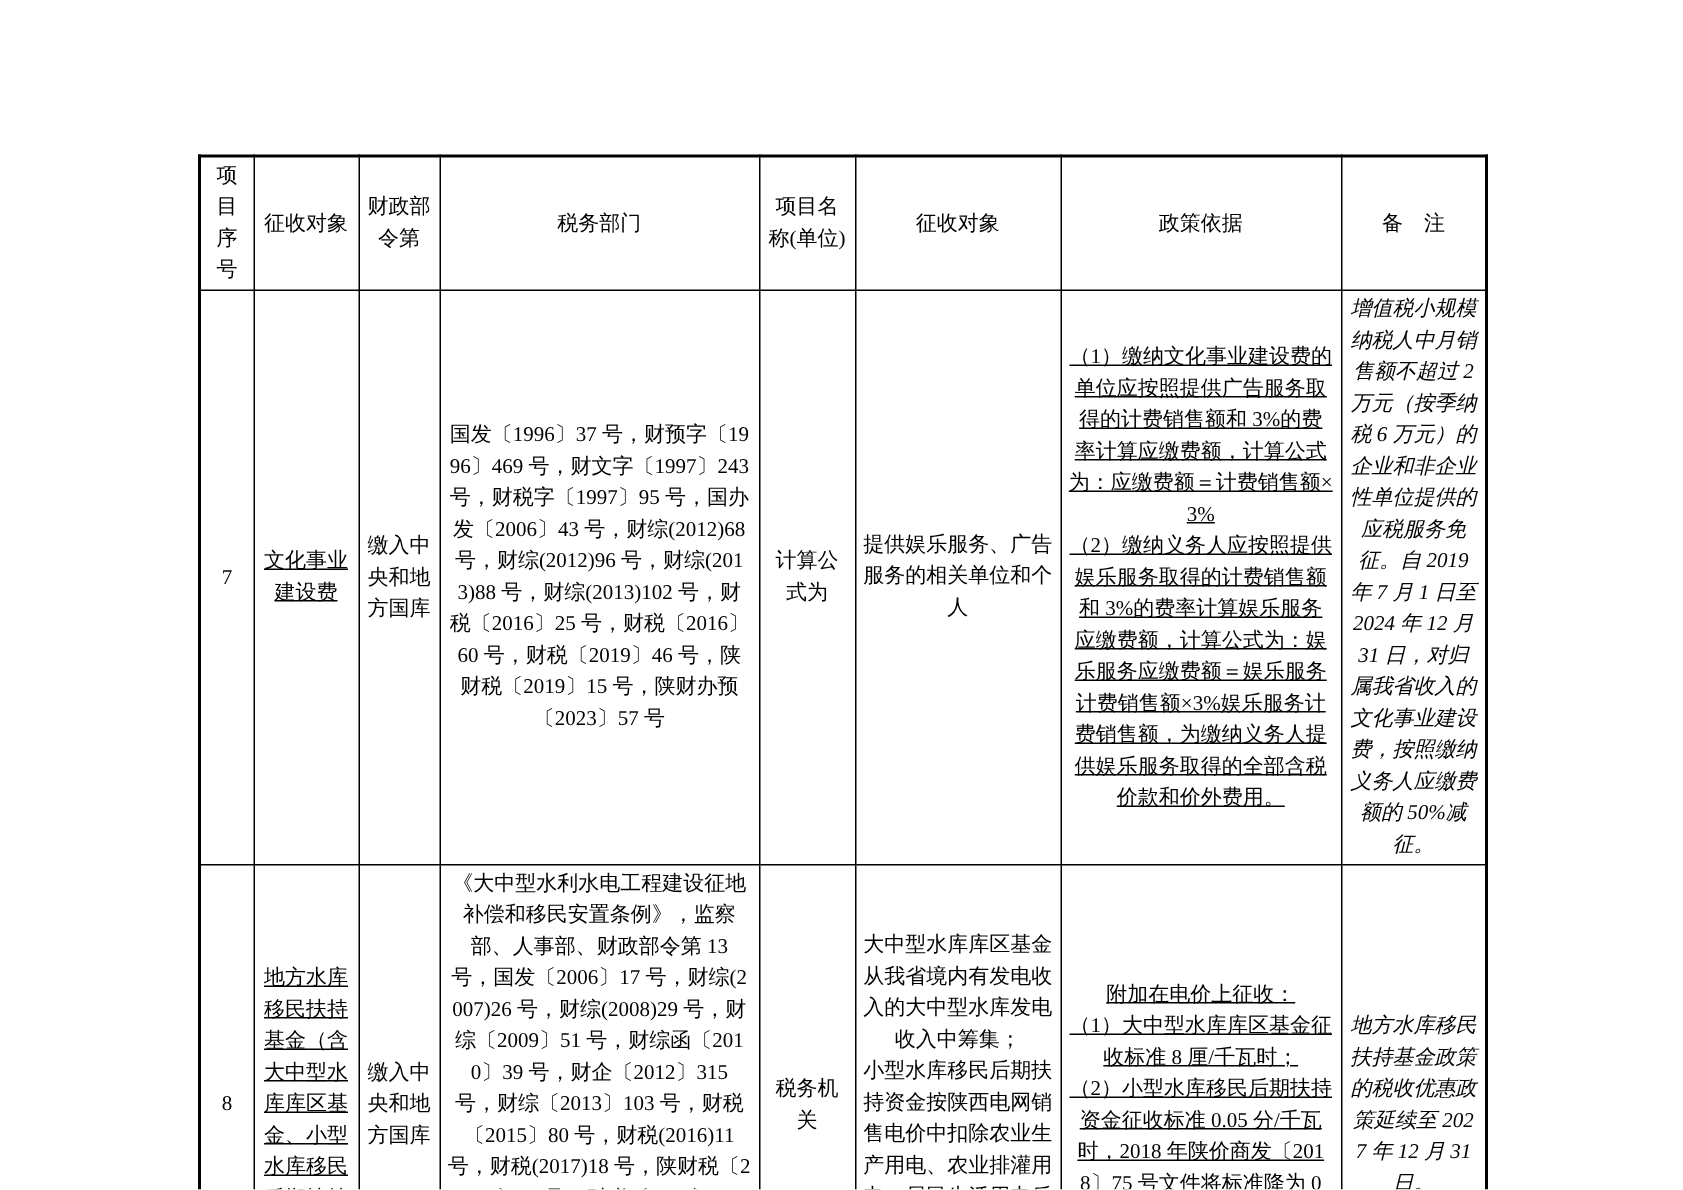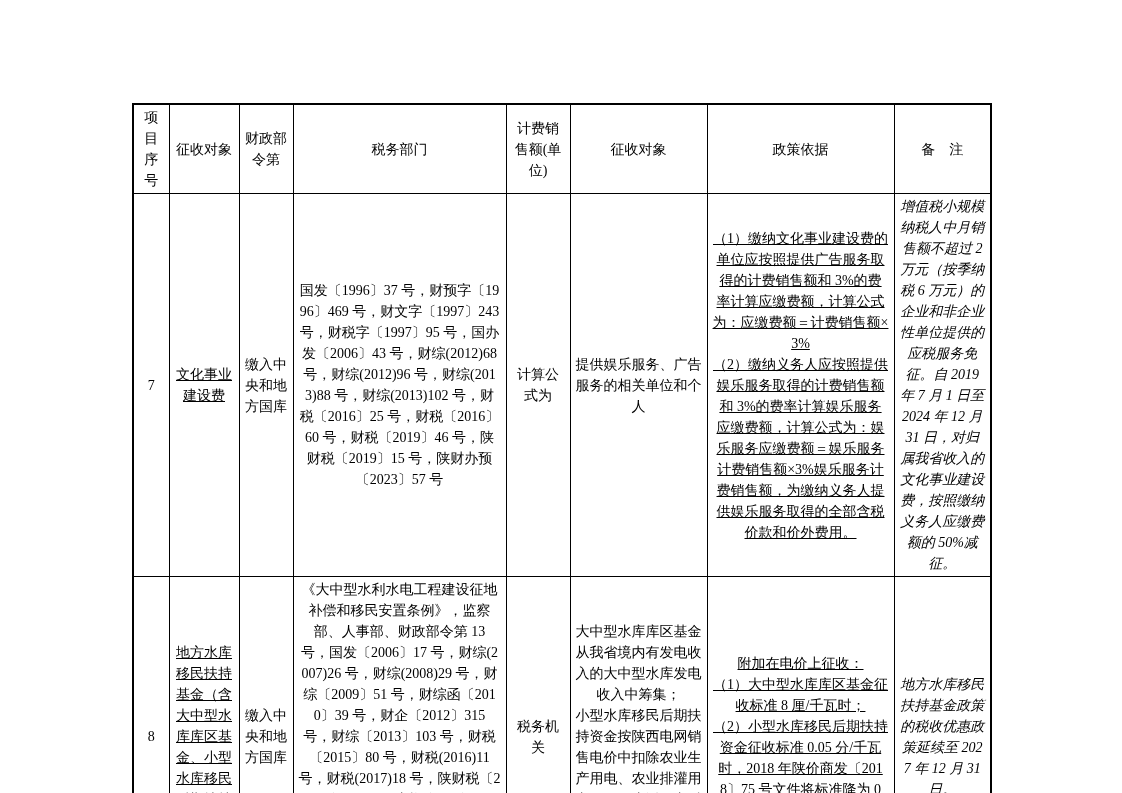--- a/index.html
+++ b/index.html
@@ -47,20 +47,21 @@
   td.c-name { text-align: justify; text-decoration: underline; }
   td.c-fund { text-align: justify; }
   td.c-policy {
     text-align: justify;
     padding: 2px 6px;
   }
   td.c-dept { text-align: justify; }
   td.c-target {
     text-align: justify;
     white-space: pre-line;
+    font-family: Liberation Mono, monospace;
   }
   td.c-standard {
     text-align: justify;
     white-space: pre-line;
     text-decoration: underline;
   }
   td.c-note {
     text-align: justify;
     font-size: 13.5px;
     line-height: 17.5px;
@@ -84,21 +85,21 @@
       <col style="width:137px">
       <col style="width:187px">
       <col style="width:97px">
     </colgroup>
     <thead>
       <tr>
         <th>项目序号</th>
         <th>征收对象</th>
         <th>财政部令第</th>
         <th>税务部门</th>
-        <th>计费销售额(单位)</th>
+        <th>项目名称(单位)</th>
         <th>征收对象</th>
         <th>政策依据</th>
         <th>备　注</th>
       </tr>
     </thead>
     <tbody>
       <tr class="row-7">
         <td class="c-no">7</td>
         <td class="c-name">文化事业建设费</td>
         <td class="c-fund">缴入中央和地方国库</td>

